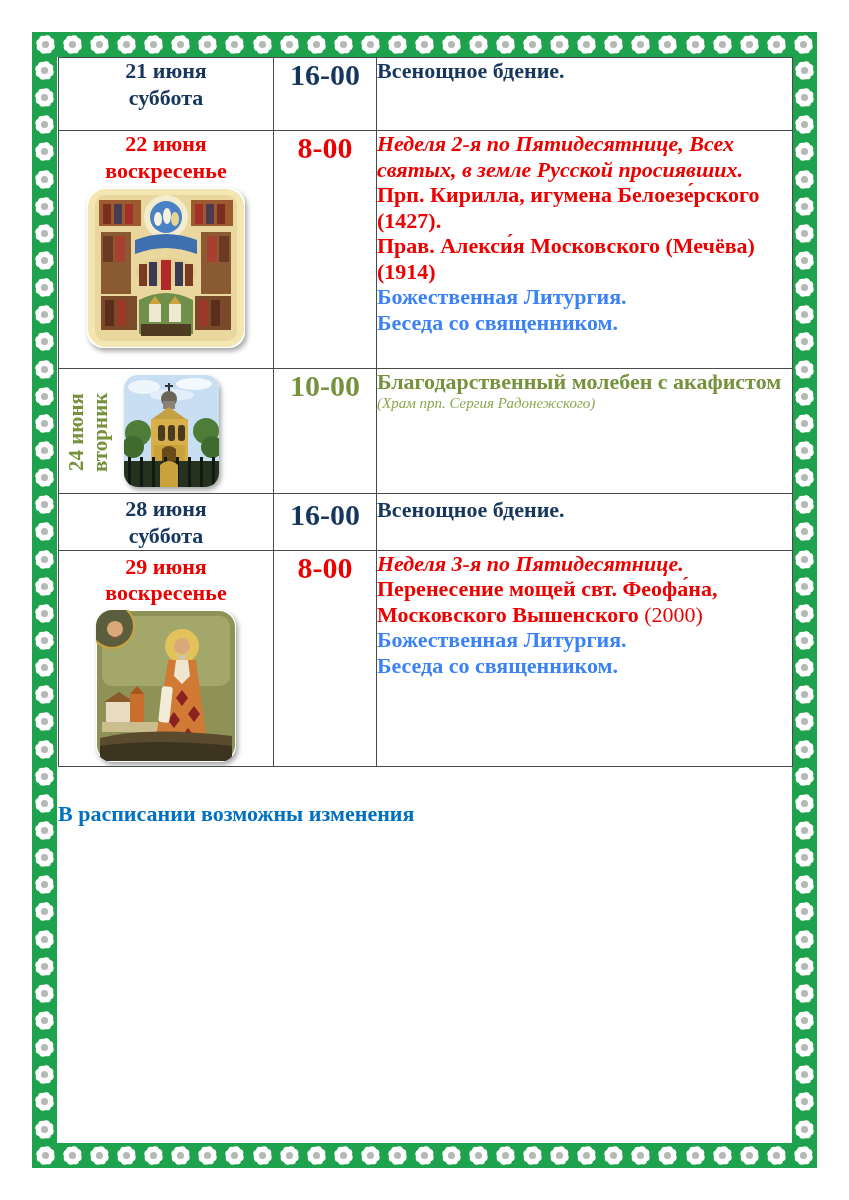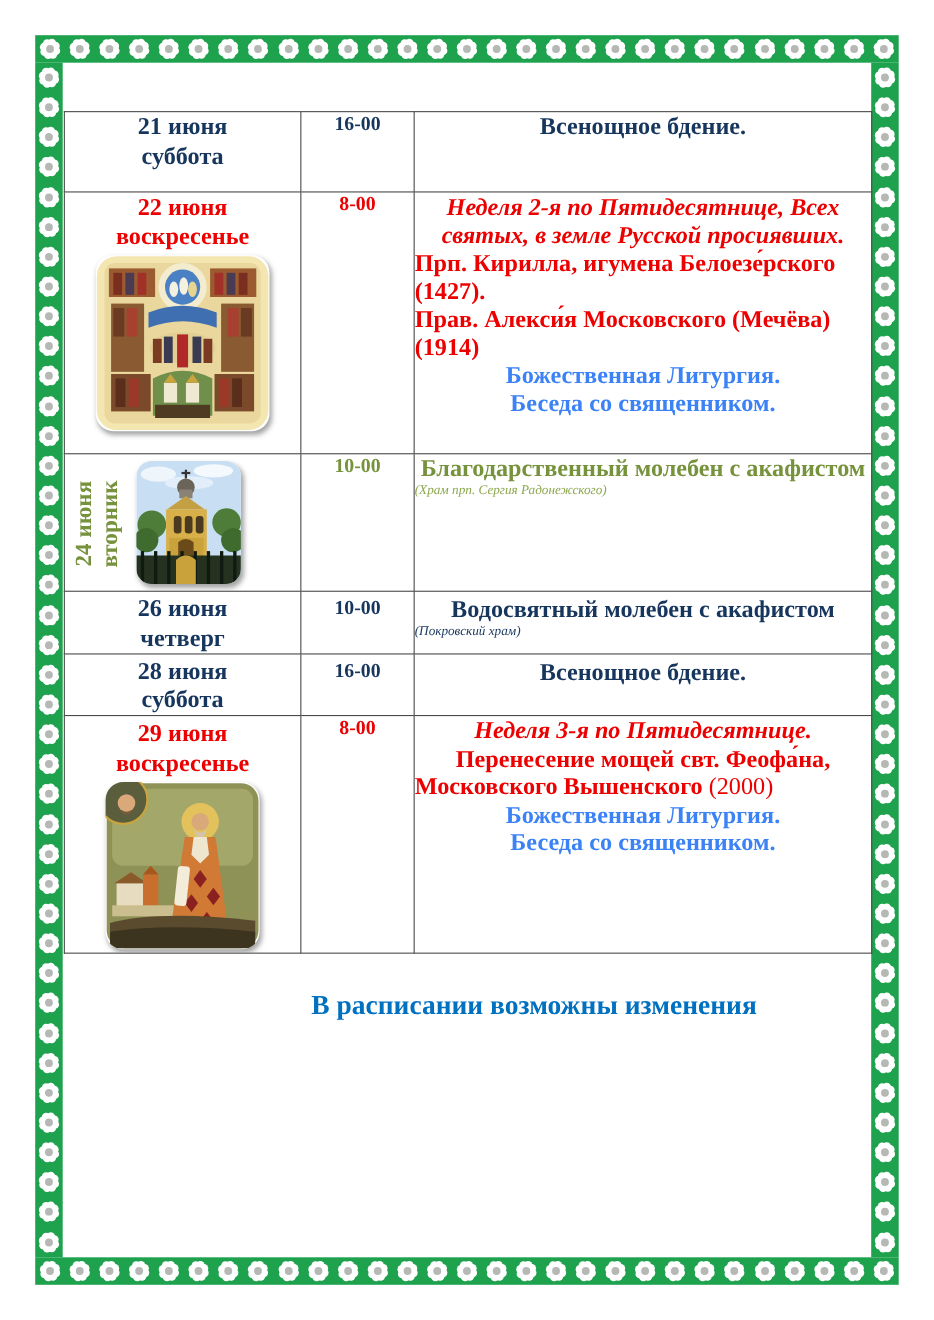--- a/index.html
+++ b/index.html
@@ -15,61 +15,61 @@
   .strip{position:absolute;background:#1fa24e;display:flex;justify-content:space-around;align-items:center;overflow:hidden;}
   .strip.h{left:0;width:785px;height:25px;flex-direction:row;}
   .strip.top{top:0;}
   .strip.bottom{bottom:0;}
   .strip.v{top:25px;bottom:25px;width:25px;flex-direction:column;}
   .strip.left{left:0;}
   .strip.right{right:0;}
   .flower{width:21px;height:21px;flex:0 0 auto;}
 
   
-  .content{position:absolute;left:58px;top:57px;width:630px;margin-top:44px;}
+  .content{position:absolute;left:58px;top:57px;width:630px;}
   table.schedule{border-collapse:collapse;table-layout:fixed;width:734px;}
   table.schedule td{
     border:1px solid #4a4a4a;
     vertical-align:top;
     padding:0;
     overflow:hidden;
   }
   td.date{text-align:center;padding-top:6px;}
-  td.time{text-align:center;padding-top:8px;font-weight:bold;font-size:18px;}
+  td.time{text-align:center;padding-top:8px;font-weight:bold;font-size:30px;}
   td.desc{padding:6px 6px 4px 10px;font-size:22px;}
   .dl{font-size:22px;font-weight:bold;line-height:1.22;}
   td.desc p{margin:0;line-height:1.16;}
   .c-navy{color:#17365d;}
   .c-red{color:#ec0000;}
   .c-blue{color:#3b82f6;}
   .c-olive{color:#76923c;}
   .c-oliveL{color:#8ca84e;}
-  .b{font-weight:bold;text-align:center;}
+  .b{font-weight:bold;}
   .i{font-style:italic;}
-  .note{font-size:12px;font-style:italic;font-weight:normal;line-height:1.2;}
+  .note{font-size:15px;font-style:italic;font-weight:normal;line-height:1.2;}
   .nl{display:block;font-weight:bold;}
 
   
   .icon-img{display:block;margin:3px auto 0 auto;border-radius:16px;box-shadow:2px 3px 5px rgba(90,90,90,.55);}
 
   
   .vcell{display:flex;flex-direction:row;align-items:flex-start;padding-top:4px;}
   .vert{
     writing-mode:vertical-rl;
     transform:rotate(180deg);
     font-size:21px;font-weight:bold;line-height:1.12;
     height:118px;margin-left:6px;
     white-space:nowrap;
   }
   .vert span{display:block;}
 
   .footer-note{
     margin-top:34px;
-    text-align:right;
-    font-size:25px;font-weight:bold;
+    text-align:left;
+    font-size:22px;font-weight:bold;
     color:#0070c0;
   }
 </style>
 </head>
 <body>
 
 <div class="page">
 
   <div class="frame">
     <div class="strip h top">
@@ -1718,31 +1718,20 @@
               </svg>
             </div>
           </td>
           <td class="time c-olive">10-00</td>
           <td class="desc">
             <p class="c-olive b">Благодарственный молебен с акафистом</p>
             <p class="c-oliveL note">(Храм прп. Сергия Радонежского)</p>
           </td>
         </tr>
 
-        <tr style="height:53px;">
-          <td class="date c-navy" style="padding-top:2px;">
-            <div class="dl">26 июня</div>
-            <div class="dl">четверг</div>
-          </td>
-          <td class="time c-navy" style="padding-top:4px;">10-00</td>
-          <td class="desc" style="padding-top:3px;">
-            <p class="c-navy b">Водосвятный молебен с акафистом</p>
-            <p class="c-navy note">(Покровский храм)</p>
-          </td>
-        </tr>
 
         <tr style="height:54px;">
           <td class="date c-navy" style="padding-top:2px;">
             <div class="dl">28 июня</div>
             <div class="dl">суббота</div>
           </td>
           <td class="time c-navy" style="padding-top:4px;">16-00</td>
           <td class="desc" style="padding-top:3px;">
             <p class="c-navy b">Всенощное бдение.</p>
           </td>

